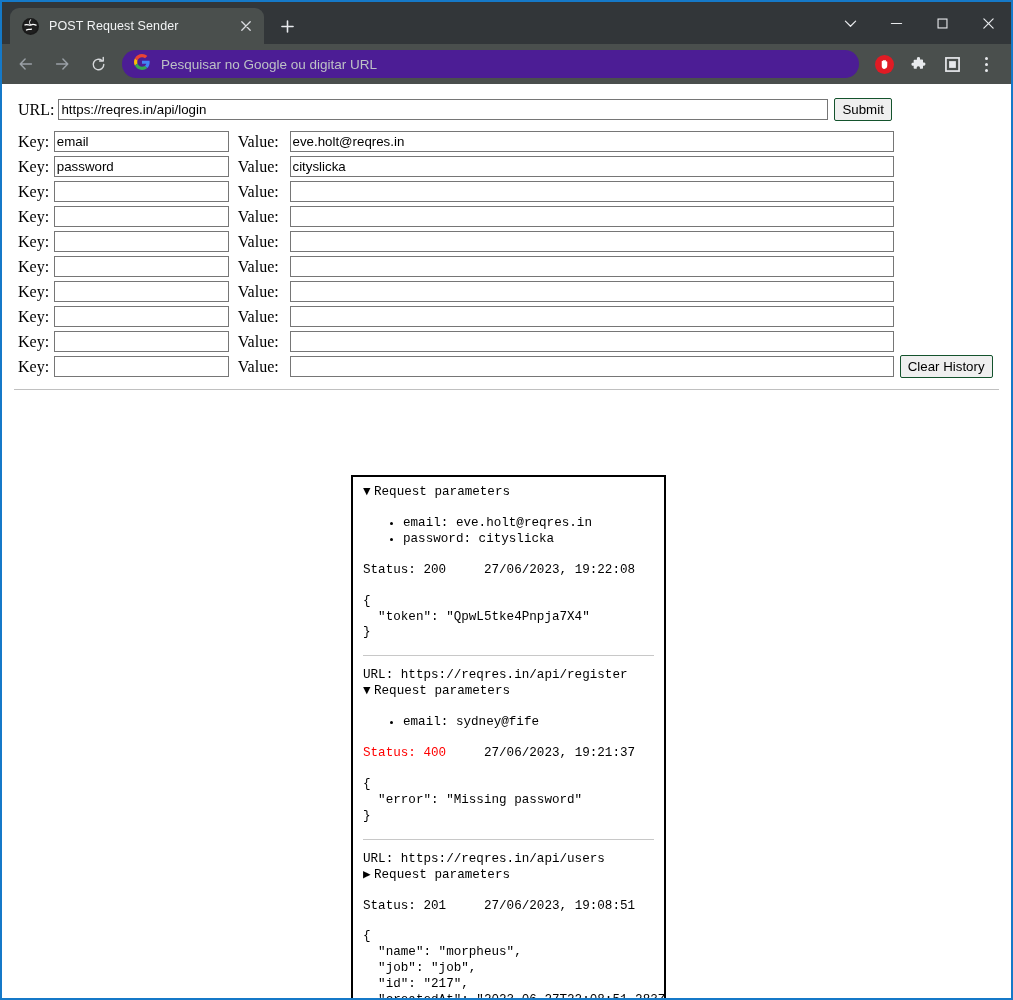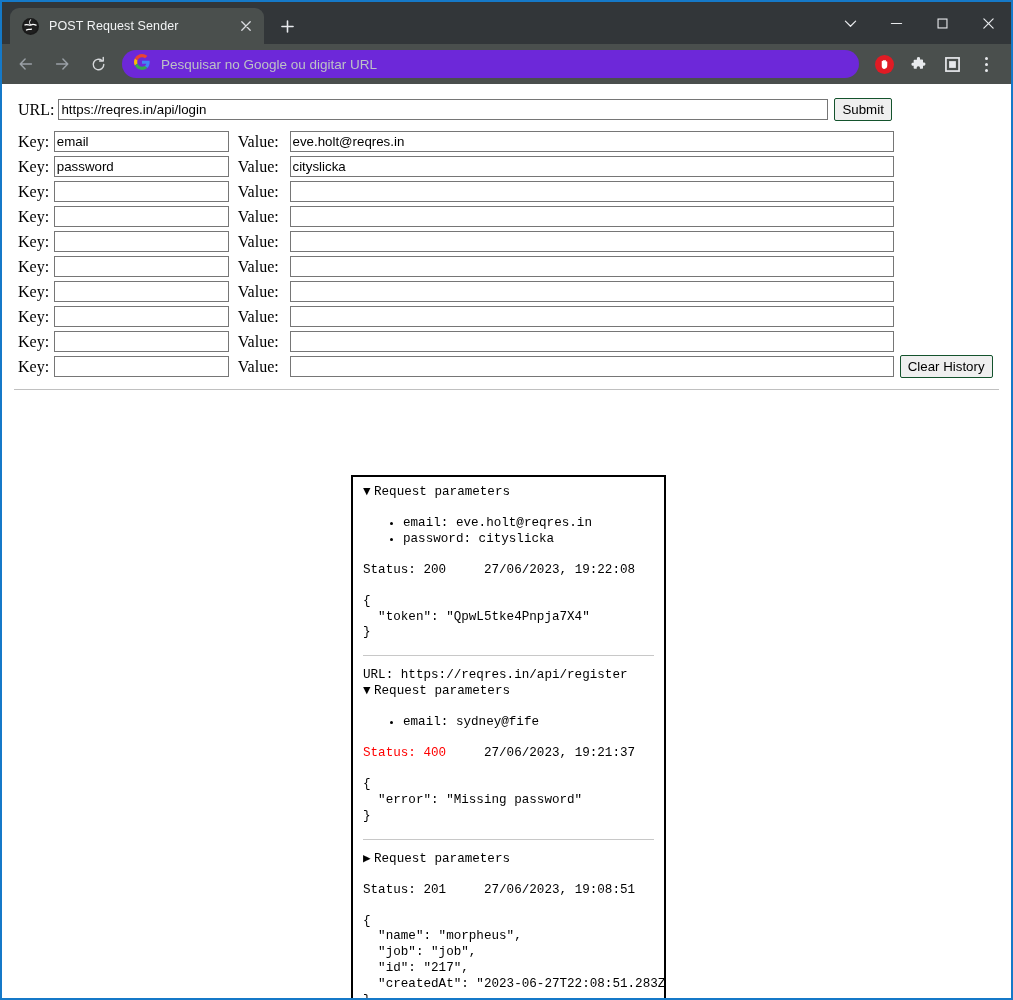--- a/index.html
+++ b/index.html
@@ -108,21 +108,21 @@
     width: 30px; height: 30px;
     margin: 0 3px;
     display: flex; align-items: center; justify-content: center;
     color: #9aa0a6;
     flex: none;
   }
   .tb-btn.active { color: #d6d8da; }
   #omnibox {
     flex: 1;
     height: 28px;
-    background: #6d28d9;
+    background: #4c1d95;
     border-radius: 14px;
     margin: 0 8px 0 6px;
     display: flex;
     align-items: center;
     padding: 0 12px;
     min-width: 0;
   }
   #omnibox .g-icon { margin-right: 11px; flex: none; display:block; }
   #omnibox .ph {
     color: #bdc1c6;
@@ -494,20 +494,21 @@
         </ul>
         <div class="status-line"><span class="status-err">Status: 400</span><span>&nbsp;&nbsp;&nbsp;&nbsp;&nbsp;</span><span class="status-time">27/06/2023, 19:21:37</span></div>
         <pre class="json">{
   "error": "Missing password"
 }</pre>
       </div>
 
       <hr class="entry-sep">
 
       <div class="entry">
+        <div class="entry-url"><span>URL: </span><span>https://reqres.in/api/users</span></div>
         <div class="entry-toggle"><span class="tri">▶</span><span>Request parameters</span></div>
         <div class="status-line" style="margin-top:15px;"><span class="status-ok">Status: 201</span><span>&nbsp;&nbsp;&nbsp;&nbsp;&nbsp;</span><span class="status-time">27/06/2023, 19:08:51</span></div>
         <pre class="json">{
   "name": "morpheus",
   "job": "job",
   "id": "217",
   "createdAt": "2023-06-27T22:08:51.283Z"
 }</pre>
       </div>
 

